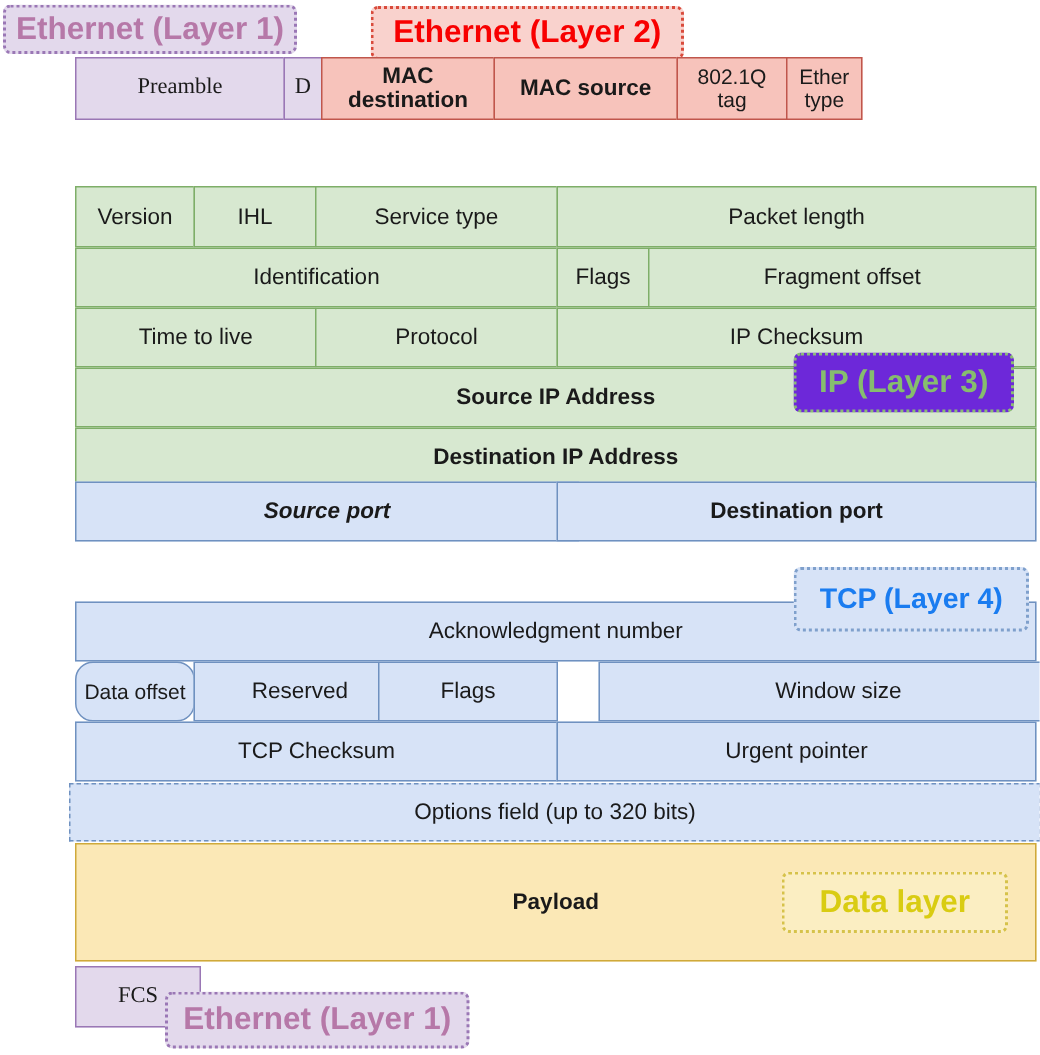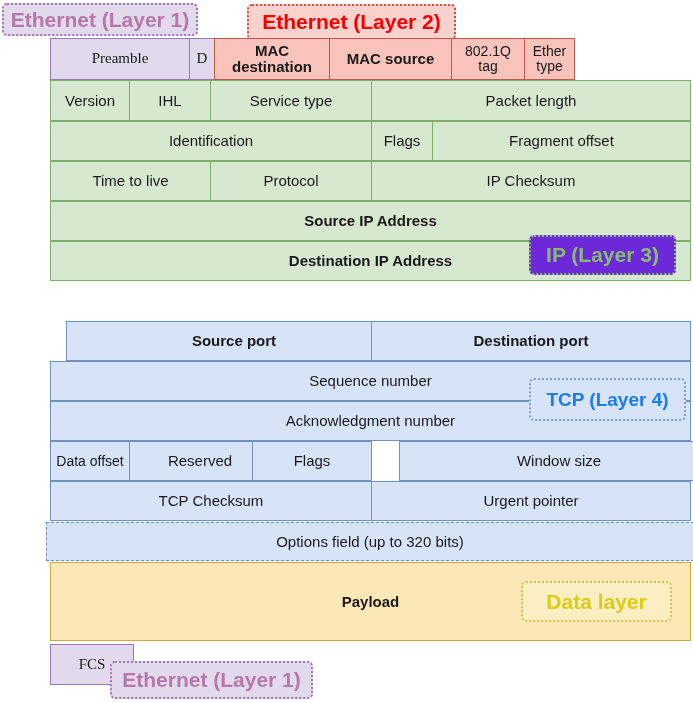--- a/index.html
+++ b/index.html
@@ -20,21 +20,21 @@
     line-height:1.05;
     padding:0 2px;
     white-space:normal;
   }
   .cell.bold{font-weight:bold;}
   .cell.small{font-size:14px;}
 
   
   .eth1{background:#e3d9ec;border:1.5px solid #9a77b5;font-family:Liberation Serif, serif;}
   .eth2{background:#f7c3bb;border:1.5px solid #c0564c;}
-  .ip{background:#d7e8d0;border:1.5px solid #7eae68;}
+  .ip{background:#d7e8d0;border:1.5px solid #7eae68;margin-top:44px;}
   .tcp{background:#d7e3f7;border:1.5px solid #6f91c0;}
   .data{background:#fbe8b6;border:1.5px solid #cfa93a;}
 
   
   .dash-ip{background:#d7e8d0;border:1.5px dashed #7eae68;}
   .dash-tcp{background:#d7e3f7;border:1.5px dashed #6f91c0;}
 
   
   .badge{
     position:absolute;
@@ -92,28 +92,27 @@
 
   <div class="cell ip" style="position:absolute;left:50px;top:161px;width:161px;height:40px;">Time to live</div>
   <div class="cell ip" style="position:absolute;left:210px;top:161px;width:162px;height:40px;">Protocol</div>
   <div class="cell ip" style="position:absolute;left:371px;top:161px;width:320px;height:40px;">IP Checksum</div>
 
   <div class="cell ip bold" style="position:absolute;left:50px;top:201px;width:641px;height:40px;">Source IP Address</div>
 
   <div class="cell ip bold" style="position:absolute;left:50px;top:241px;width:641px;height:40px;">Destination IP Address</div>
 
 
-  <div class="cell tcp bold" style="position:absolute;left:66px;top:321px;width:336px;height:40px;">Source port</div>
+  <div class="cell tcp bold" style="position:absolute;left:50px;top:321px;width:336px;height:40px;font-style:italic;">Source port</div>
   <div class="cell tcp bold" style="position:absolute;left:371px;top:321px;width:320px;height:40px;">Destination port</div>
 
-  <div class="cell tcp" style="position:absolute;left:50px;top:361px;width:641px;height:40px;">Sequence number</div>
 
   <div class="cell tcp" style="position:absolute;left:50px;top:401px;width:641px;height:40px;">Acknowledgment number</div>
 
-  <div class="cell tcp small" style="position:absolute;left:50px;top:441px;width:80px;height:40px;">Data offset</div>
+  <div class="cell tcp small" style="position:absolute;left:50px;top:441px;width:80px;height:40px;border-radius:12px;">Data offset</div>
   <div class="cell tcp" style="position:absolute;left:129px;top:441px;width:124px;height:40px;padding-left:20px;">Reserved</div>
   <div class="cell tcp" style="position:absolute;left:252px;top:441px;width:120px;height:40px;">Flags</div>
   <div class="cell tcp" style="position:absolute;left:371px;top:441px;width:320px;height:40px;margin-left:28px;">Window size</div>
 
   <div class="cell tcp" style="position:absolute;left:50px;top:481px;width:322px;height:40px;">TCP Checksum</div>
   <div class="cell tcp" style="position:absolute;left:371px;top:481px;width:320px;height:40px;">Urgent pointer</div>
 
   <div class="cell dash-tcp" style="position:absolute;left:46px;top:522px;width:648px;height:39px;">Options field (up to 320 bits)</div>
 
   <div class="cell data bold" style="position:absolute;left:50px;top:562px;width:641px;height:79px;">Payload</div>

